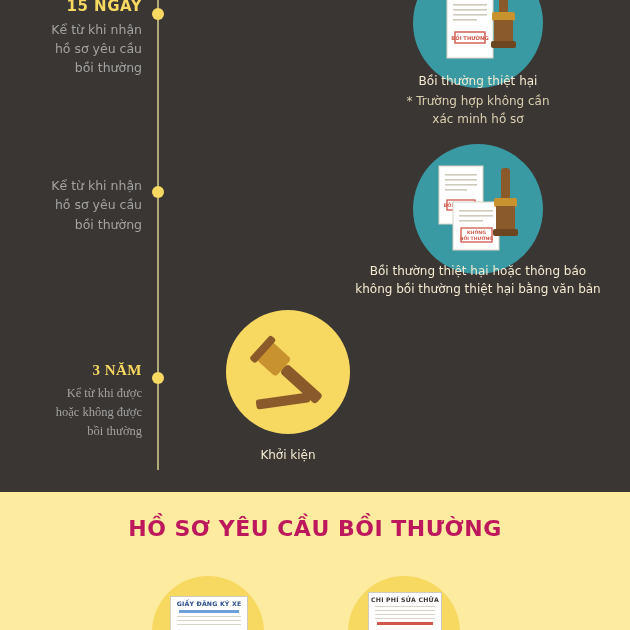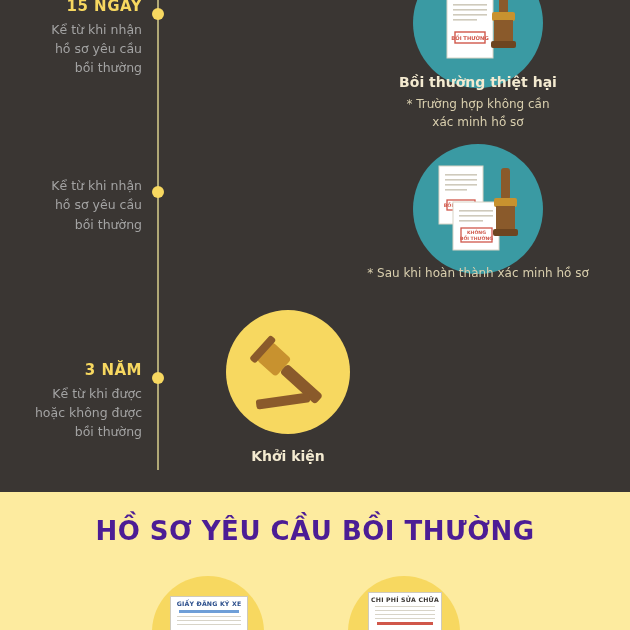--- a/index.html
+++ b/index.html
@@ -56,42 +56,42 @@
     margin-bottom: 5px;
     line-height: 1.1;
   }
   .tl-sub {
     color: #a3a3a3;
     font-size: 12.5px;
     line-height: 1.55;
   }
   .tl-block.b1 { top: -2px; }
   .tl-block.b2 { top: 176px; }
-  .tl-block.b3 { top: 362px; }
+  .tl-block.b3 { top: 362px; font-family: Liberation Serif, serif; }
 
   
   .circle {
     position: absolute;
     border-radius: 50%;
   }
   .circle.teal { background: #3a9aa3; }
   .circle.yellow { background: #f7d860; }
 
   .c1 { left: 413px; top: -42px; width: 130px; height: 130px; }
   .c2 { left: 413px; top: 144px; width: 130px; height: 130px; }
   .c3 { left: 226px; top: 310px; width: 124px; height: 124px; }
 
   .cap {
     position: absolute;
     text-align: center;
     color: #efe6c9;
   }
   .cap .cap-main {
-    font-size: 14px;
-    font-weight: bold;
+    font-size: 12px;
+    font-weight: normal;
     line-height: 1.5;
     color: #f3ead0;
   }
   .cap .cap-note {
     font-size: 12px;
     line-height: 1.5;
     color: #d9cfae;
     margin-top: 2px;
   }
   .cap1 { left: 358px; top: 72px; width: 240px; }
@@ -112,22 +112,22 @@
     width: 630px;
     height: 138px;
     background: #fdeb9f;
   }
   .band-title {
     position: absolute;
     top: 24px;
     left: 0;
     width: 630px;
     text-align: center;
-    color: #4c1d95;
-    font-size: 26px;
+    color: #be185d;
+    font-size: 22px;
     font-weight: bold;
     letter-spacing: .5px;
   }
   .band-circle {
     position: absolute;
     border-radius: 50%;
     background: #f7d860;
     top: 84px;
     width: 112px;
     height: 112px;
@@ -239,21 +239,22 @@
       <text x="63.5" y="90" font-family="DejaVu Sans, sans-serif" font-size="4.6" font-weight="bold" fill="#d0574a" text-anchor="middle">KHÔNG</text>
       <text x="63.5" y="96" font-family="DejaVu Sans, sans-serif" font-size="4.6" font-weight="bold" fill="#d0574a" text-anchor="middle">BỒI THƯỜNG</text>
 
       <rect x="88" y="24" width="9" height="32" rx="3" fill="#8a5a2b"></rect>
       <rect x="81" y="54" width="23" height="9" rx="2" fill="#c8922f"></rect>
       <rect x="83" y="62" width="19" height="24" fill="#8a5a2b"></rect>
       <rect x="80" y="85" width="25" height="7" rx="2" fill="#6d4520"></rect>
     </svg>
   </div>
   <div class="cap cap2">
-    <div class="cap-note" style="white-space:pre-line">* Sau khi hoàn thành xác minh hồ sơ</div>
+    <div class="cap-main" style="white-space:pre-line">Bồi thường thiệt hại hoặc thông báo
+không bồi thường thiệt hại bằng văn bản</div>
   </div>
 
   <div class="circle yellow c3">
     <svg class="icon-wrap" viewBox="0 0 124 124">
       <g transform="rotate(42 62 62)">
         <rect x="30" y="50" width="26" height="24" rx="4" fill="#c8922f"></rect>
         <rect x="56" y="56" width="48" height="12" rx="4" fill="#8a5a2b"></rect>
         <rect x="24" y="46" width="8" height="32" rx="3" fill="#8a5a2b"></rect>
       </g>
       <rect x="30" y="86" width="54" height="10" rx="3" fill="#8a5a2b" transform="rotate(-8 57 91)"></rect>

